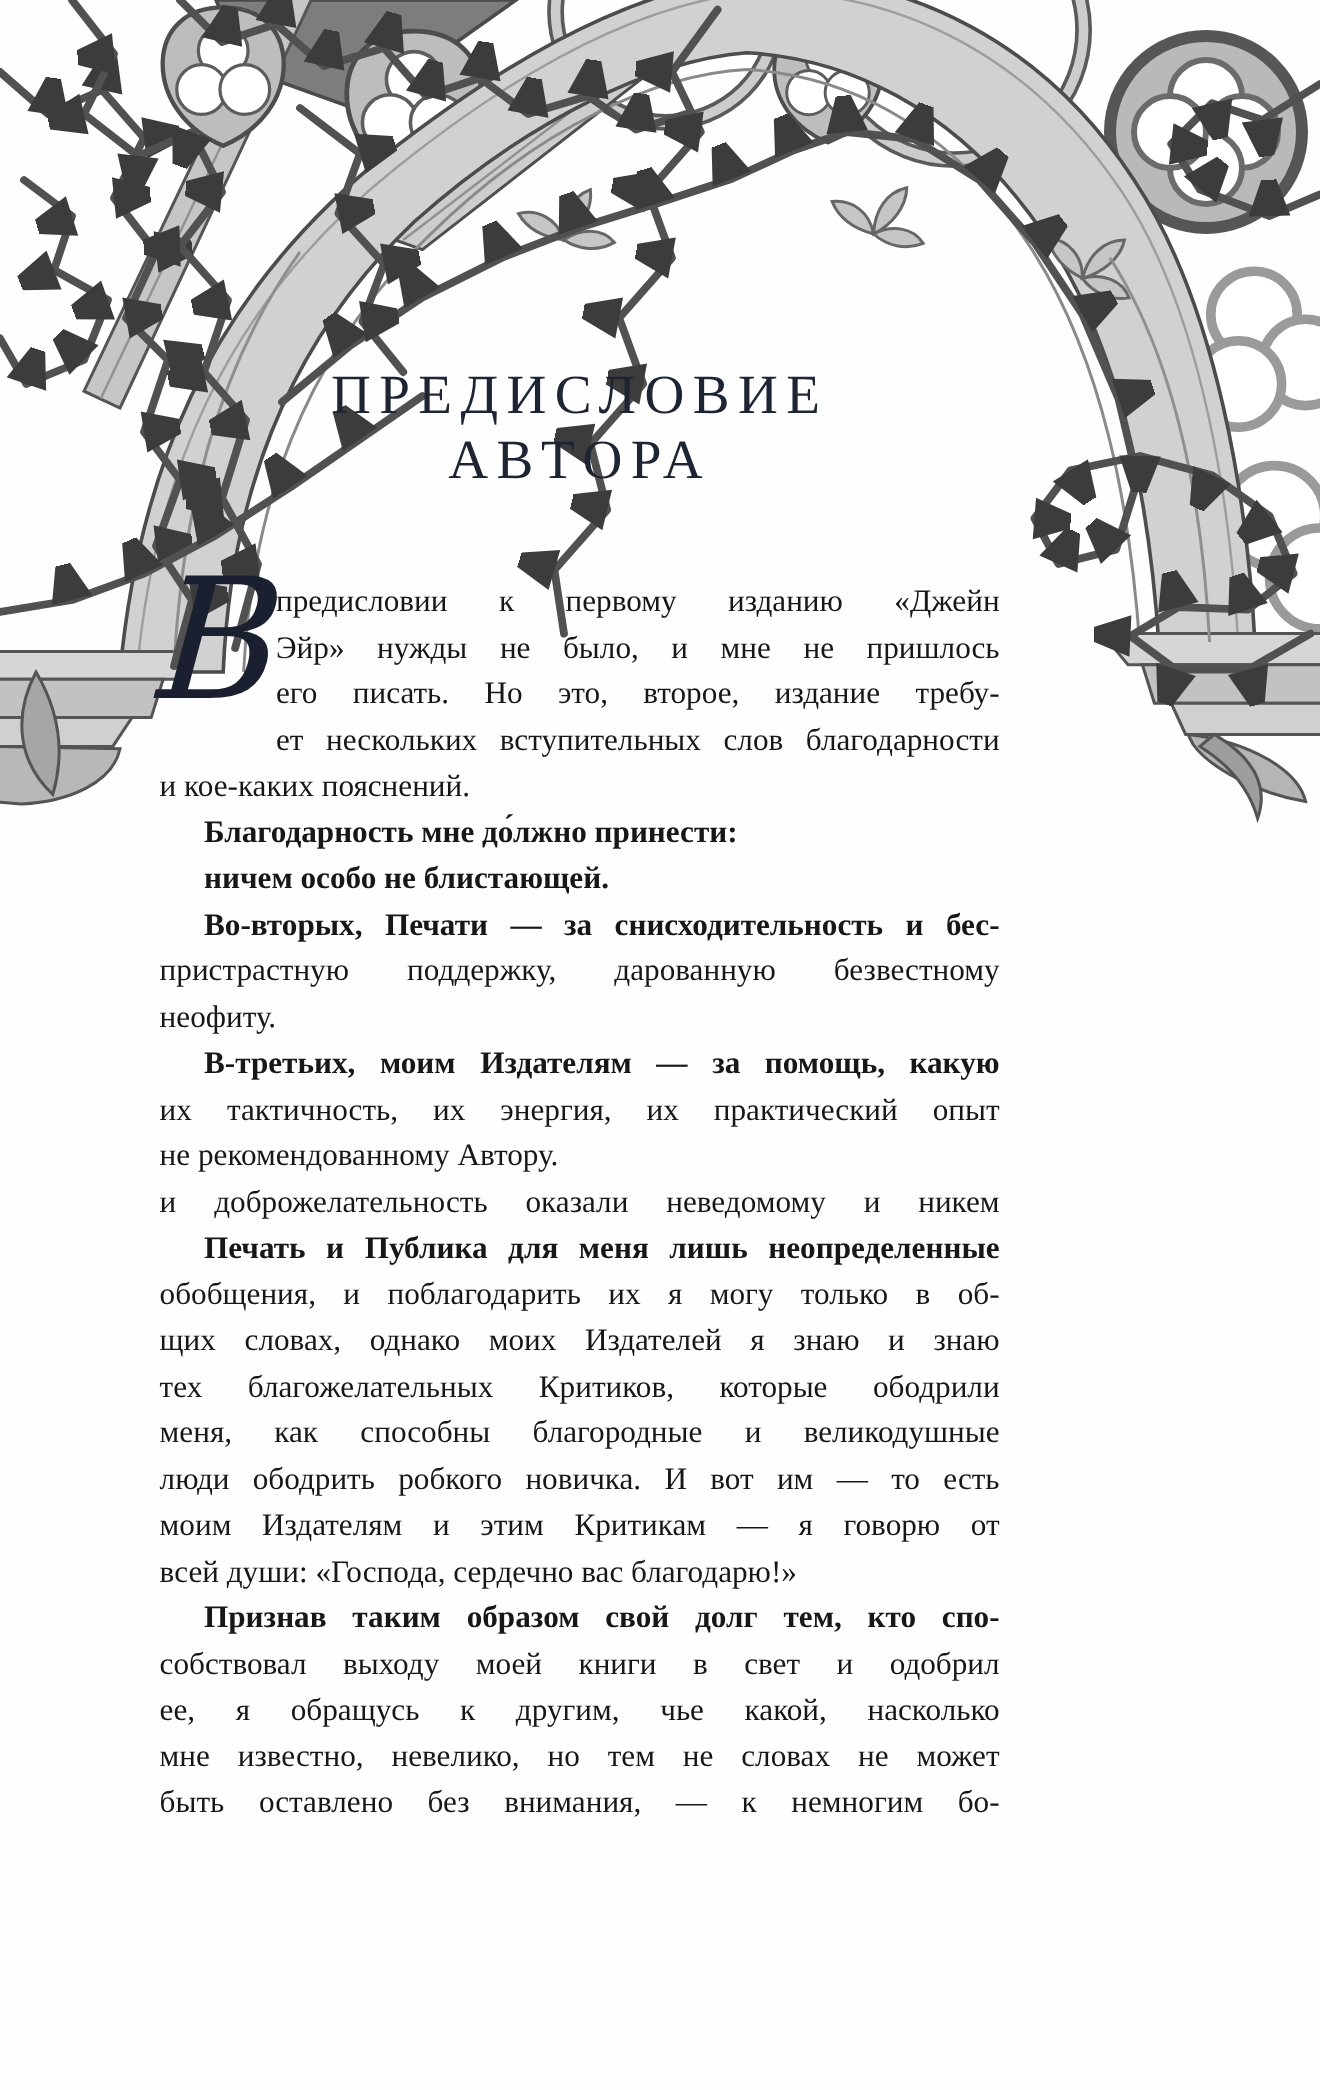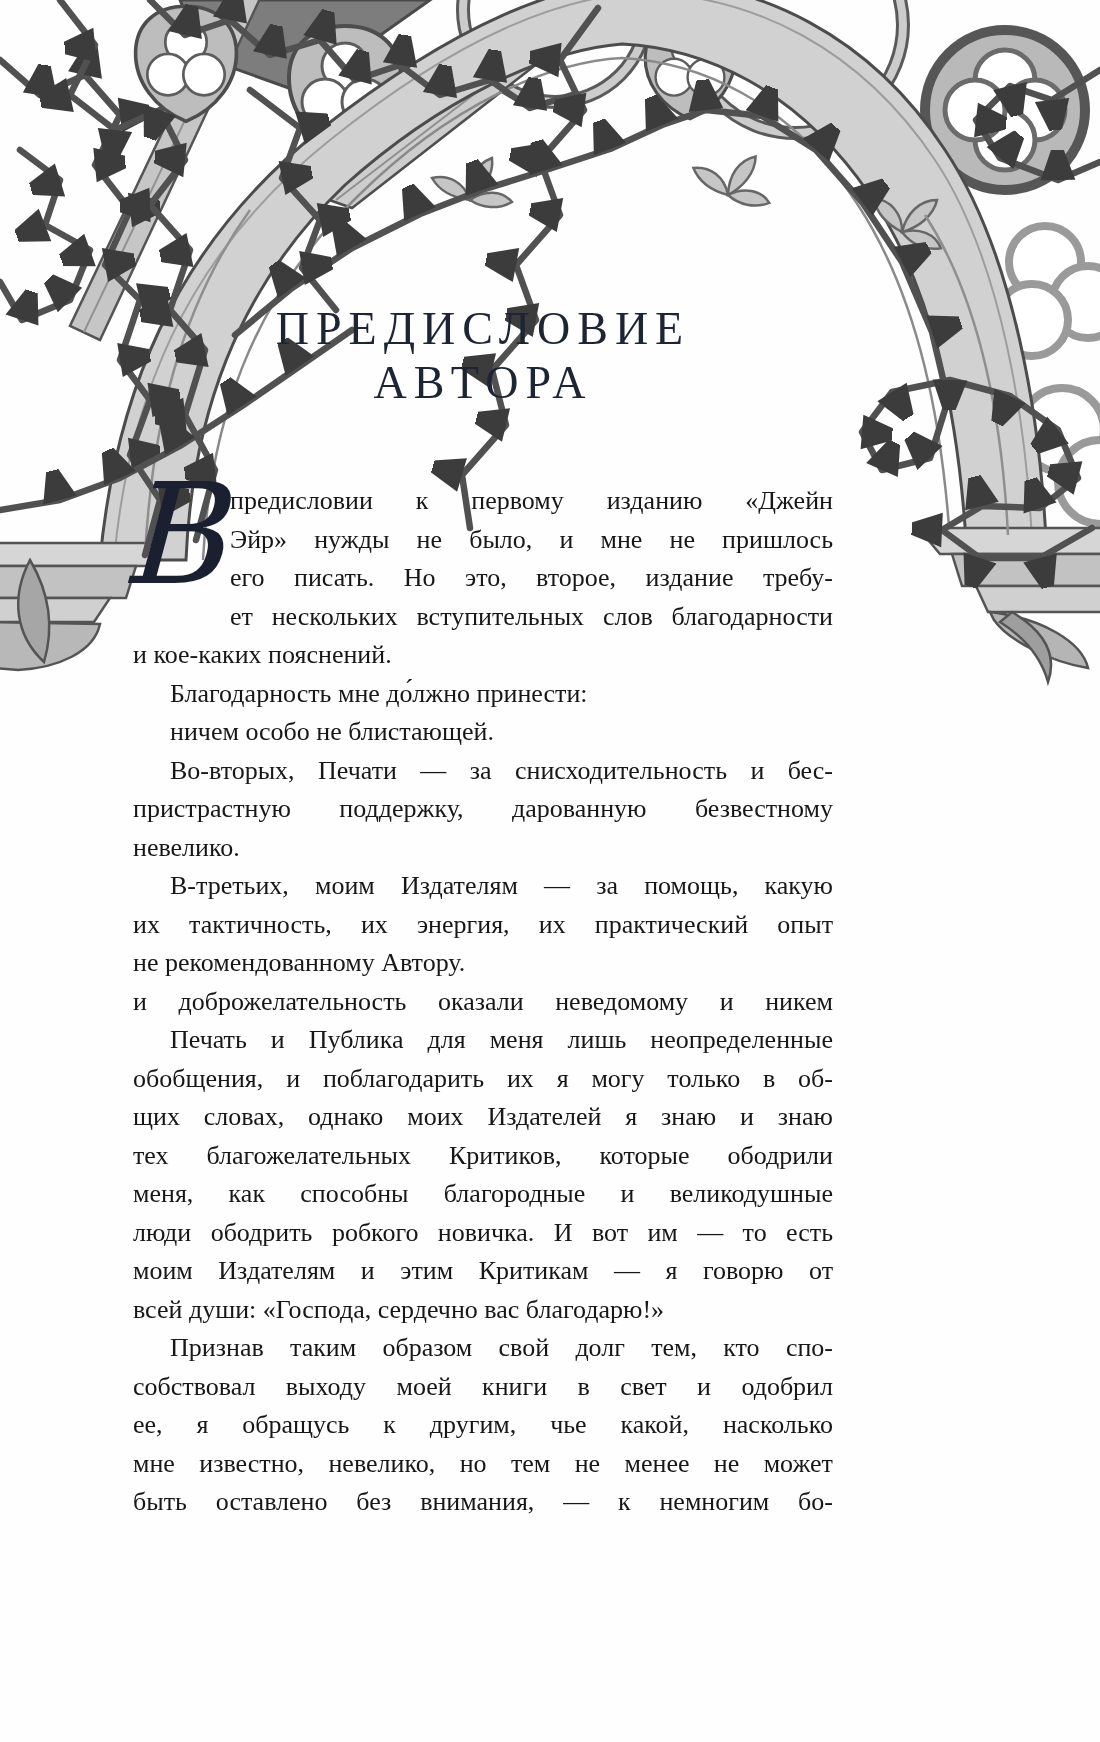--- a/index.html
+++ b/index.html
@@ -29,21 +29,21 @@
   .paras{margin-top:72px;}
   .para{overflow:visible;}
   .line{
     font-size:26px;
     line-height:38.5px;
     text-align:justify;
     text-align-last:justify;
     white-space:normal;
   }
   .line.last{text-align-last:left;}
-  .para:not(.has-drop) .line:first-child{text-indent:37px;}
+  .para:not(.has-drop) .line:first-child{text-indent:37px;font-weight:bold;}
   .dropcap{
     float:left;
     width:97px;height:116px;
     font-family:"DejaVu Serif",serif;
     font-style:italic;
     font-size:140px;
     line-height:106px;
     color:#1a2030;
     transform:skewX(-4deg);
   }
@@ -163,21 +163,21 @@
         </div>
         <div class="para">
           <div class="line last">Благодарность мне до́лжно принести:</div>
         </div>
         <div class="para">
           <div class="line last">ничем особо не блистающей.</div>
         </div>
         <div class="para">
           <div class="line">Во-вторых, Печати — за снисходительность и бес-</div>
           <div class="line">пристрастную поддержку, дарованную безвестному</div>
-          <div class="line last">невелико.</div>
+          <div class="line last">неофиту.</div>
         </div>
         <div class="para">
           <div class="line">В-третьих, моим Издателям — за помощь, какую</div>
           <div class="line">их тактичность, их энергия, их практический опыт</div>
           <div class="line last">не рекомендованному Автору.</div>
           <div class="line">и доброжелательность оказали неведомому и никем</div>
         </div>
         <div class="para">
           <div class="line">Печать и Публика для меня лишь неопределенные</div>
           <div class="line">обобщения, и поблагодарить их я могу только в об-</div>
@@ -185,18 +185,18 @@
           <div class="line">тех благожелательных Критиков, которые ободрили</div>
           <div class="line">меня, как способны благородные и великодушные</div>
           <div class="line">люди ободрить робкого новичка. И вот им — то есть</div>
           <div class="line">моим Издателям и этим Критикам — я говорю от</div>
           <div class="line last">всей души: «Господа, сердечно вас благодарю!»</div>
         </div>
         <div class="para">
           <div class="line">Признав таким образом свой долг тем, кто спо-</div>
           <div class="line">собствовал выходу моей книги в свет и одобрил</div>
           <div class="line">ее, я обращусь к другим, чье какой, насколько</div>
-          <div class="line">мне известно, невелико, но тем не менее не может</div>
+          <div class="line">мне известно, невелико, но тем не словах не может</div>
           <div class="line">быть оставлено без внимания, — к немногим бо-</div>
         </div>
       </div>
   </div>
 </div>
 
 </body></html>

